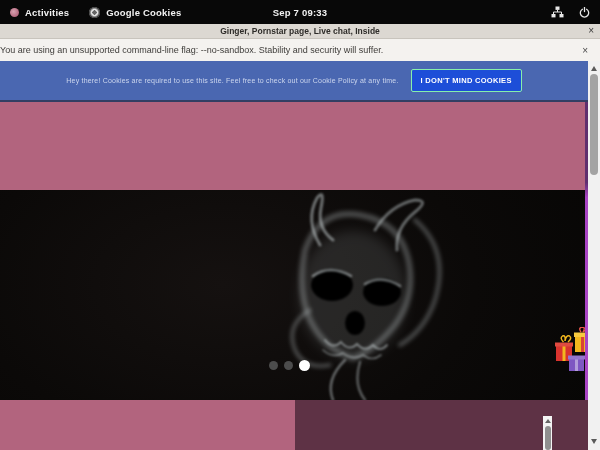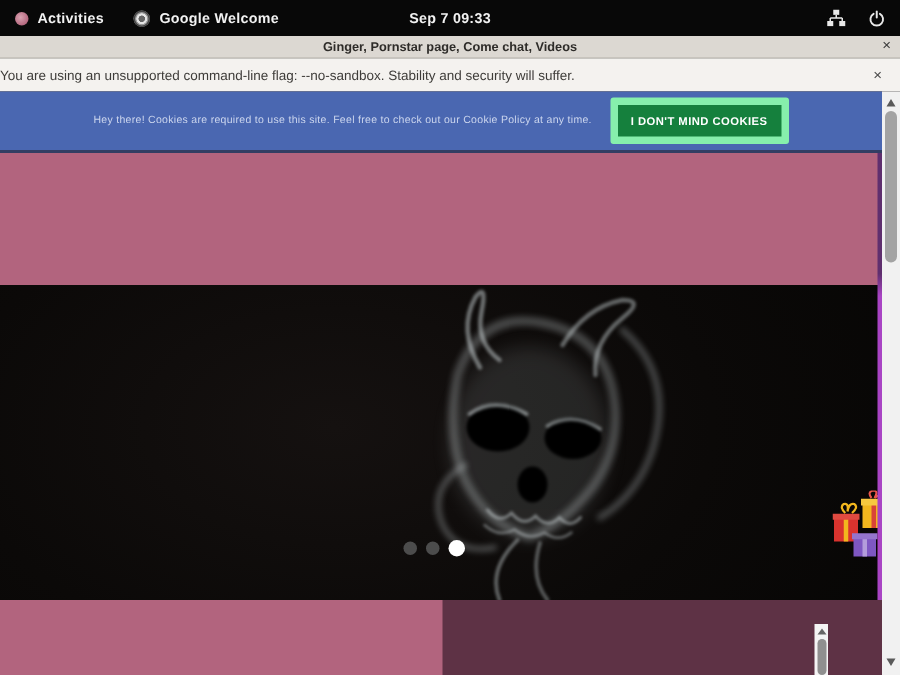--- a/index.html
+++ b/index.html
@@ -26,21 +26,21 @@
 
   
   .warnbar{position:absolute;top:39px;left:0;width:600px;height:22px;background:#f4f2ef;
     font-size:9px;color:#3e3c39;display:flex;align-items:center;box-sizing:border-box;}
   .warn-close{position:absolute;right:12px;font-size:10px;color:#4a4a4a;}
 
   
   .cookie{position:absolute;top:61px;left:0;width:588px;height:41px;background:#4a67b1;
     border-bottom:2px solid #323e63;box-sizing:border-box;display:flex;align-items:center;justify-content:center;gap:12px;}
   .cookie-msg{font-size:7px;color:#ccd6ee;letter-spacing:.2px;}
-  .cookie-btn{background:#15803d;border:5px solid #86efac;border-radius:2px;color:#fff;
+  .cookie-btn{background:#1d4ed8;border:1px solid #86efac;border-radius:2px;color:#fff;
     font-size:7.5px;font-weight:700;font-family:"Liberation Sans",sans-serif;padding:6px 9px;letter-spacing:.3px;cursor:pointer;}
 
   
   .site-header{position:absolute;top:102px;left:0;width:588px;height:88px;background:#b2647e;}
   .menu-ic{position:absolute;left:28px;top:133px;width:15px;cursor:pointer;}
   .menu-ic i{display:block;height:2px;margin-bottom:2px;background:rgba(255,255,255,.75);border-radius:1px;}
   .menu-ic i:nth-child(4){width:11px;}
   .logo{position:absolute;left:66px;top:124px;display:flex;align-items:center;gap:7px;cursor:pointer;}
   .logo-text{font-family:"DejaVu Serif",serif;font-style:italic;font-weight:700;font-size:18px;
     color:#e5443e;letter-spacing:.5px;text-shadow:0 0 1px rgba(230,70,60,.4);}
@@ -83,21 +83,21 @@
 <div class="screen">
 
   <div class="gnome-bar">
     <div class="gb-left">
       <div class="hotgroup">
         <span class="act-dot"></span>
         <span>Activities</span>
       </div>
       <div class="hotgroup">
         <span class="chrome-ic"></span>
-        <span>Google Welcome</span>
+        <span>Google Cookies</span>
       </div>
     </div>
     <div class="clock">Sep 7 09:33</div>
     <div class="gb-right">
       <span>
         <svg width="13" height="12" viewBox="0 0 13 12">
           <rect x="4.5" y="0.5" width="4" height="3.4" fill="#e8e8e8"></rect>
           <path d="M6.5 4 v2 M2.5 6 h8 M2.5 6 v2 M10.5 6 v2" stroke="#e8e8e8" stroke-width="1" fill="none"></path>
           <rect x="0.5" y="8" width="4" height="3.4" fill="#e8e8e8"></rect>
           <rect x="8.5" y="8" width="4" height="3.4" fill="#e8e8e8"></rect>
@@ -106,21 +106,21 @@
       <span>
         <svg width="11" height="11" viewBox="0 0 11 11">
           <path d="M3.4 2.2 A4.2 4.2 0 1 0 7.6 2.2" stroke="#e8e8e8" stroke-width="1.3" fill="none" stroke-linecap="round"></path>
           <line x1="5.5" y1="0.4" x2="5.5" y2="4.6" stroke="#e8e8e8" stroke-width="1.3" stroke-linecap="round"></line>
         </svg>
       </span>
     </div>
   </div>
 
   <div class="titlebar">
-    <span>Ginger, Pornstar page, Come chat, Videos</span>
+    <span>Ginger, Pornstar page, Live chat, Inside</span>
     <span class="tb-close">×</span>
   </div>
 
   <div class="warnbar">
     <span>You are using an unsupported command-line flag: --no-sandbox. Stability and security will suffer.</span>
     <span class="warn-close">×</span>
   </div>
 
   <div class="cookie">
     <span class="cookie-msg">Hey there! Cookies are required to use this site. Feel free to check out our Cookie Policy at any time.</span>

